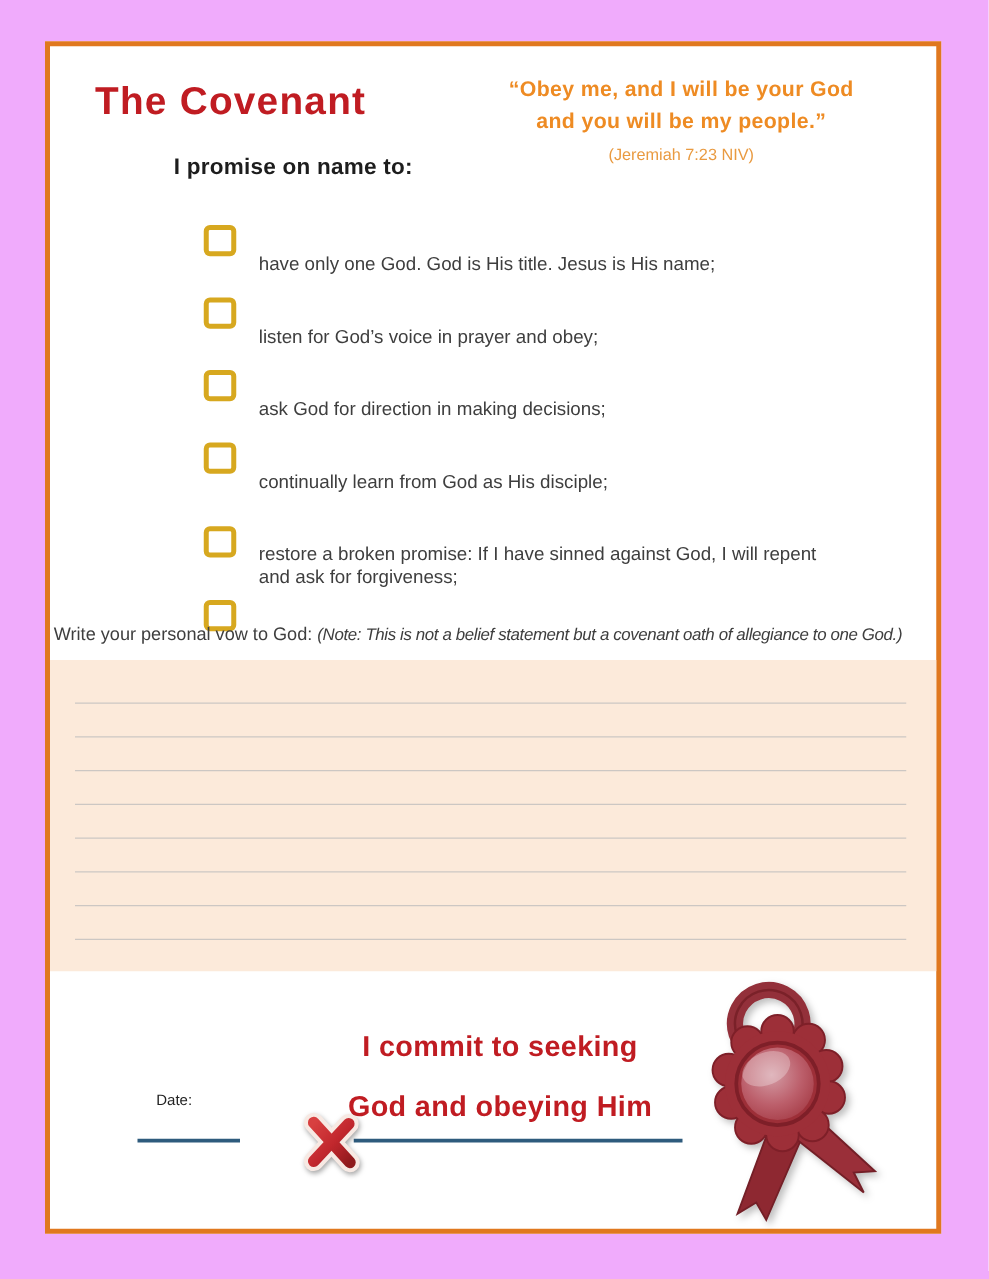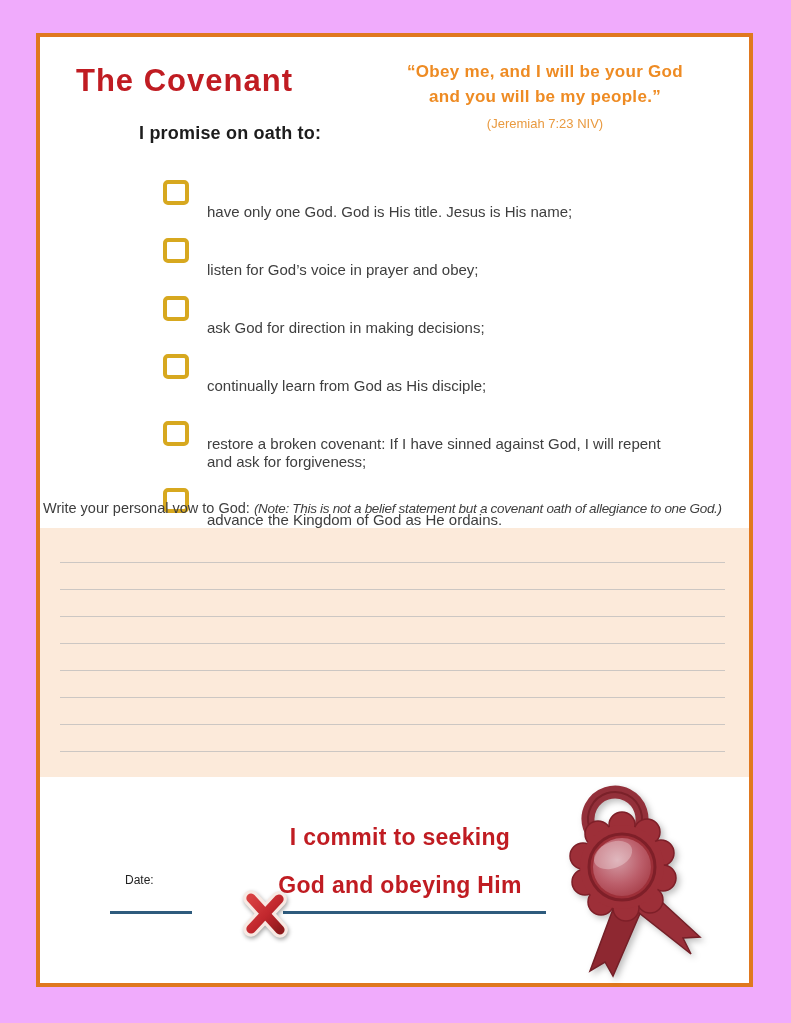--- a/index.html
+++ b/index.html
@@ -58,21 +58,21 @@
   <div class="page">
 
     <h1 class="title">The Covenant</h1>
 
     <div class="quote-block">
       <div class="quote-line">“Obey me, and I will be your God</div>
       <div class="quote-line">and you will be my people.”</div>
       <div class="citation">(Jeremiah 7:23 NIV)</div>
     </div>
 
-    <div class="oath-heading">I promise on oath to:</div>
+    <div class="oath-heading">I promise on name to:</div>
 
     <ul class="oath-list">
 
     <li class="oath-row">
         <span class="checkbox"></span>
         <span class="oath-label">have only one God. God is His title. Jesus is His name;</span>
       </li>
         <li class="oath-row">
         <span class="checkbox"></span>
         <span class="oath-label">listen for God’s voice in prayer and obey;</span>
@@ -80,25 +80,24 @@
         <li class="oath-row">
         <span class="checkbox"></span>
         <span class="oath-label">ask God for direction in making decisions;</span>
       </li>
         <li class="oath-row">
         <span class="checkbox"></span>
         <span class="oath-label">continually learn from God as His disciple;</span>
       </li>
         <li class="oath-row">
         <span class="checkbox"></span>
-        <span class="oath-label">restore a broken covenant: If I have sinned against God, I will repent and ask for forgiveness;</span>
+        <span class="oath-label">restore a broken promise: If I have sinned against God, I will repent and ask for forgiveness;</span>
       </li>
         <li class="oath-row">
         <span class="checkbox"></span>
-        <span class="oath-label">advance the Kingdom of God as He ordains.</span>
       </li>
       </ul>
 
     <div class="vow-prompt-row"><span>Write your personal vow to God:</span>
       <span class="vow-note">(Note: This is not a belief statement but a covenant oath of allegiance to one God.)</span>
     </div>
 
     <div class="vow-area">
         <div class="write-line"></div>
         <div class="write-line"></div>

